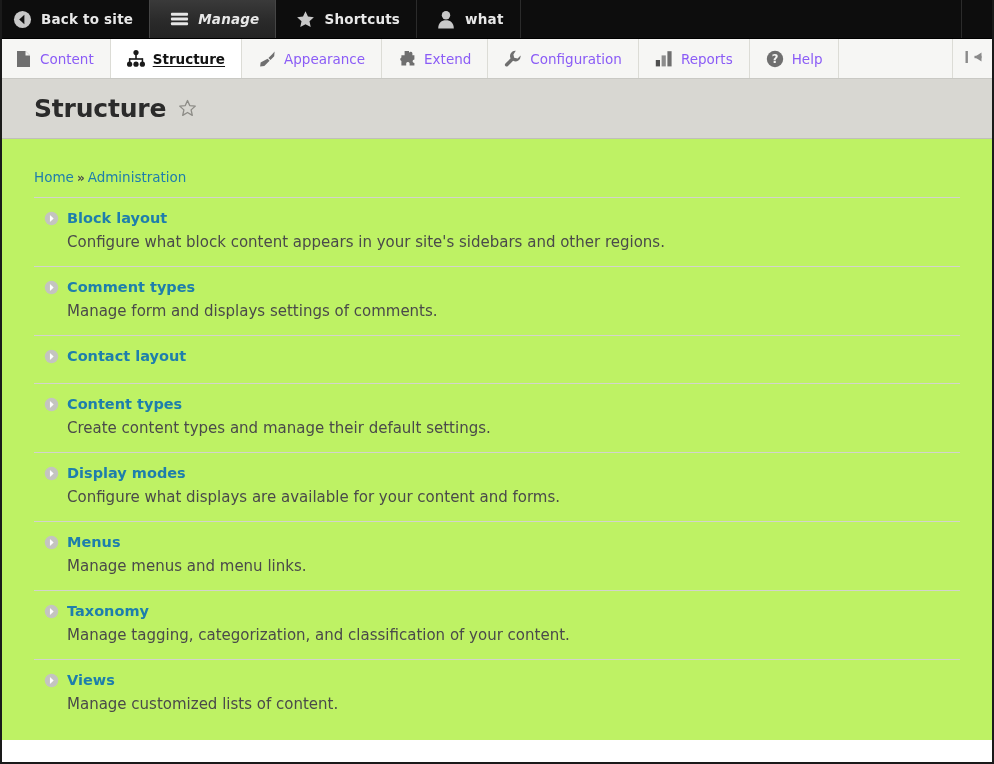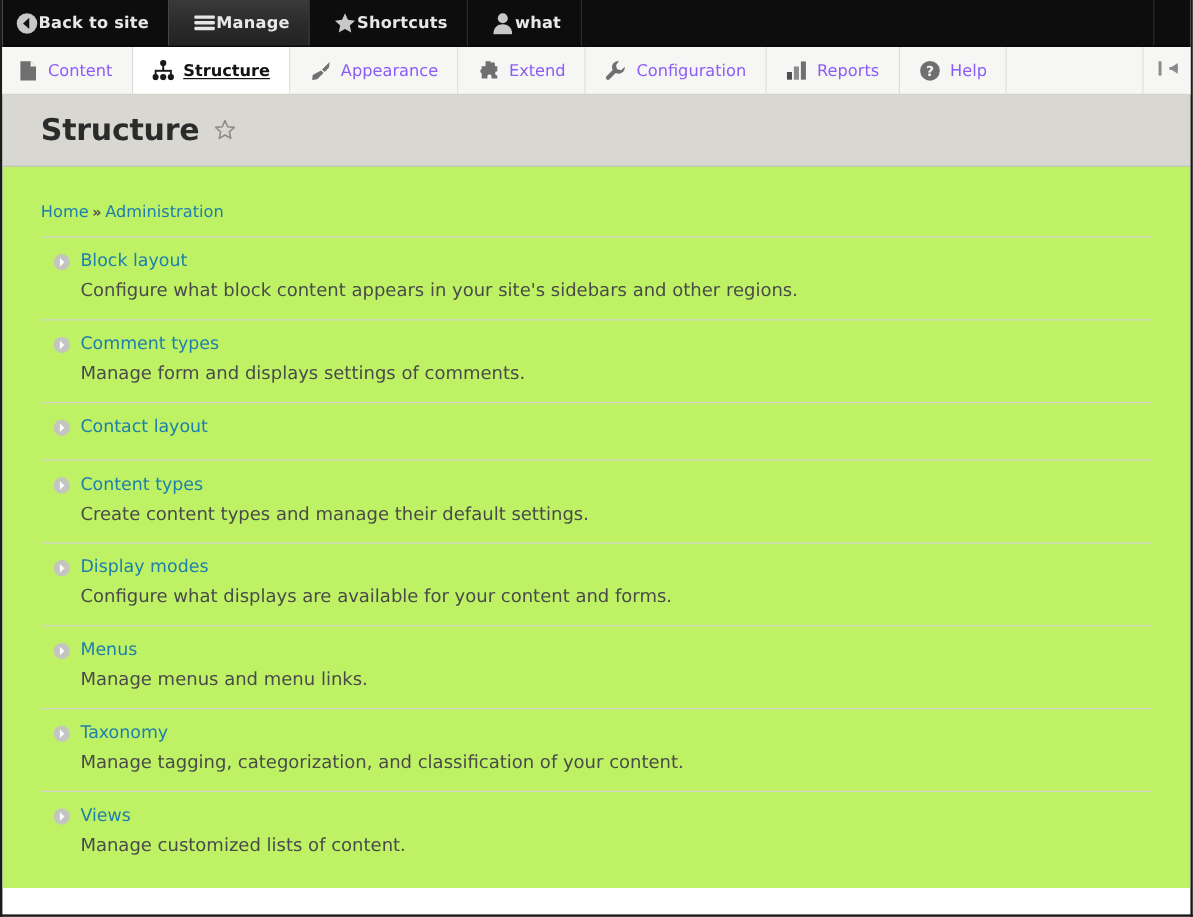--- a/index.html
+++ b/index.html
@@ -37,34 +37,36 @@
     display: flex;
     align-items: stretch;
     position: relative;
     box-sizing: border-box;
     margin: 0 -2px;
     border-bottom: 1px solid #000;
   }
   .toolbar-tab {
     display: flex;
     align-items: center;
+    gap: 9px;
     padding: 0 16px 0 19px;
     color: #e8e8e8;
     font-size: 13.5px;
     font-weight: bold;
     cursor: pointer;
     border-right: 1px solid #2b2b2b;
     white-space: nowrap;
     letter-spacing: 0.2px;
   }
   .toolbar-tab.first { border-right: none; padding-left: 12px; }
   .toolbar-tab.active {
     background: linear-gradient(to bottom, #3a3a3a 0%, #2a2a2a 55%, #232323 100%);
     border-left: 1px solid #454545;
     border-right: 1px solid #454545;
+    font-style: italic;
   }
   .toolbar-tab .tb-icon {
     width: 20px; height: 20px;
     display: inline-flex;
     align-items: center;
     justify-content: center;
     flex: 0 0 20px;
   }
   .toolbar-spacer { flex: 1 1 auto; border-right: 1px solid #2b2b2b; }
   .toolbar-end { width: 32px; }
@@ -190,21 +192,21 @@
   .al-bullet {
     width: 15px; height: 15px;
     flex: 0 0 15px;
     display: inline-flex;
     align-items: center;
     justify-content: center;
   }
   .al-link {
     color: #1e7eac;
     font-size: 14.5px;
-    font-weight: normal;
+    font-weight: bold;
     text-decoration: none;
     cursor: pointer;
   }
   .al-desc {
     margin: 0 0 0 33px;
     font-size: 15px;
     color: #4a4a4a;
     line-height: 1.4;
   }
 </style>

